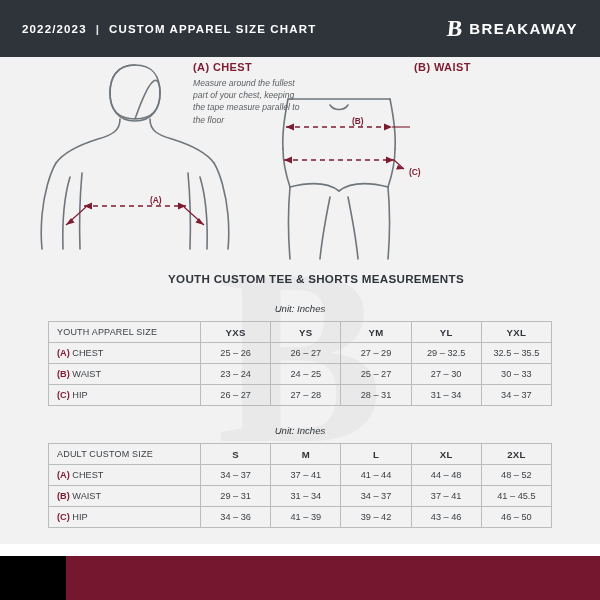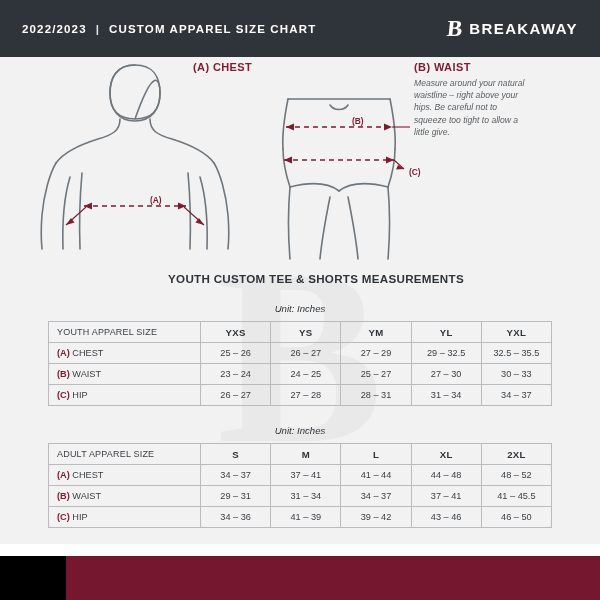--- a/index.html
+++ b/index.html
@@ -244,25 +244,25 @@
           <polygon points="404,112 398,108 396,112.5"></polygon>
         </g>
       </svg>
 
       <span class="tag" style="left:148px; top:138px;">(A)</span>
       <span class="tag" style="left:350px; top:59px;">(B)</span>
       <span class="tag" style="left:407px; top:110px;">(C)</span>
 
       <div class="callout" style="left:193px; top:4px; width:112px;">
         <div class="c-title">(A) CHEST</div>
+        <div class="c-body">Measure around the fullest part of your chest, keeping the tape measure parallel to the floor</div>
       </div>
 
       <div class="callout" style="left:414px; top:4px; width:112px;">
         <div class="c-title">(B) WAIST</div>
-        <div class="c-body">Measure around your natural waistline – right above your hips. Be careful not to squeeze too tight to allow a little give.</div>
       </div>
 
     </div>
 
     <div class="table-block" style="top:215px;">
       <div class="tbl-title">YOUTH CUSTOM TEE &amp; SHORTS MEASUREMENTS</div>
       <div class="tbl-sub">Unit: Inches</div>
       <table>
         <thead>
           <tr>
@@ -313,21 +313,21 @@
         </tbody>
       </table>
     </div>
 
     <div class="table-block" style="top:350px;">
       <div class="tbl-sub">Unit: Inches</div>
       <table>
         <thead>
           <tr>
             <th class="rowhead">
-              <span class="hdr-label">ADULT APPAREL SIZE</span>
+              <span class="hdr-label">ADULT CUSTOM SIZE</span>
             </th>
             <th><span class="hdr-size">S</span></th>
             <th><span class="hdr-size">M</span></th>
             <th><span class="hdr-size">L</span></th>
             <th><span class="hdr-size">XL</span></th>
             <th><span class="hdr-size">2XL</span></th>
           </tr>
         </thead>
         <tbody>
           <tr>

